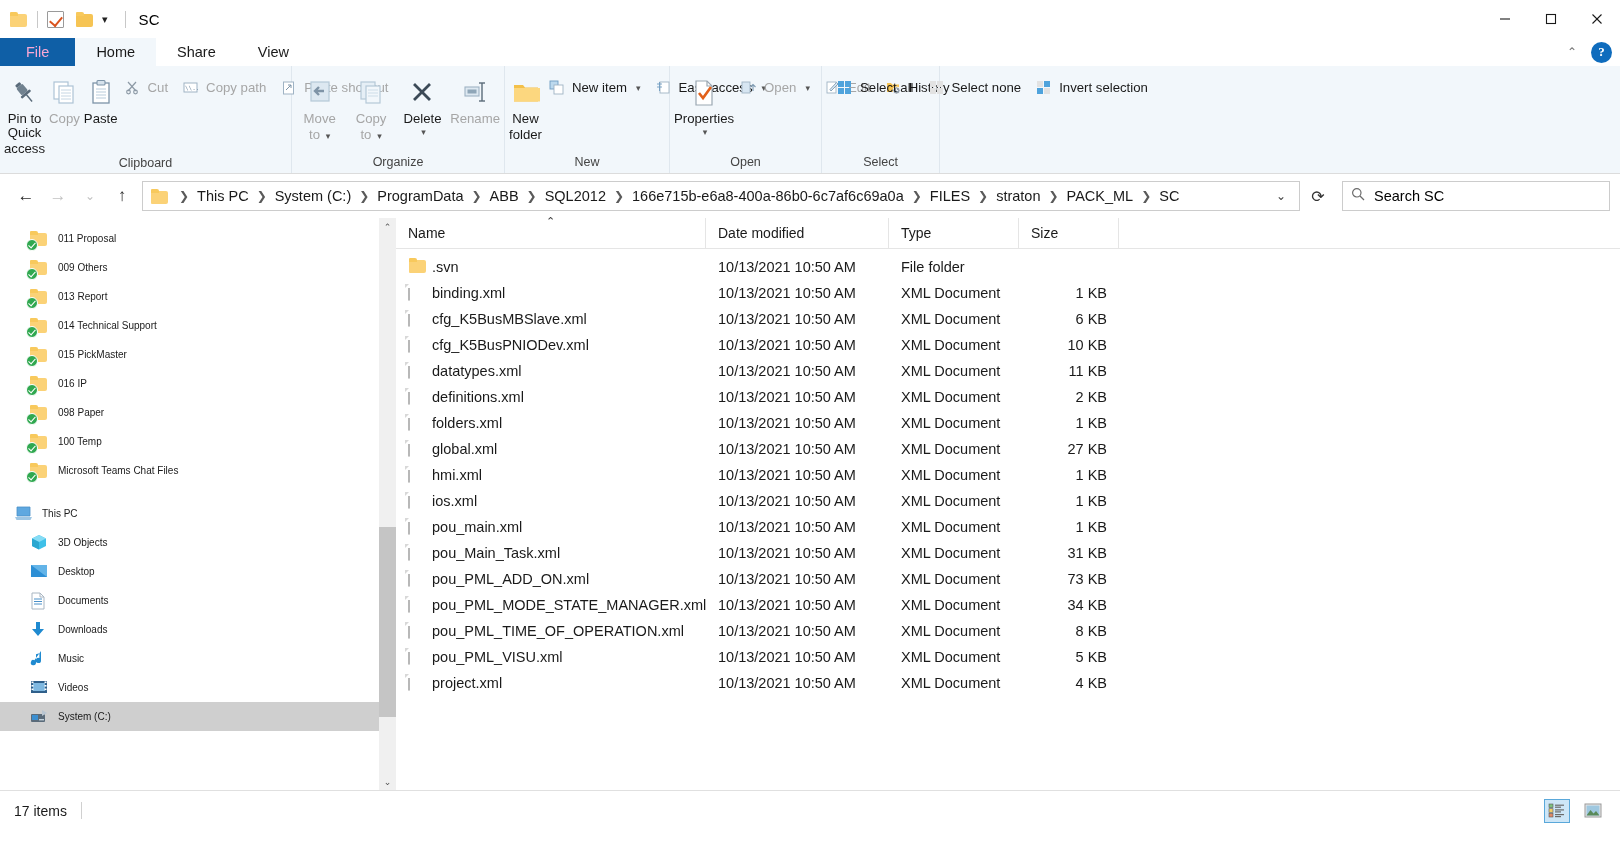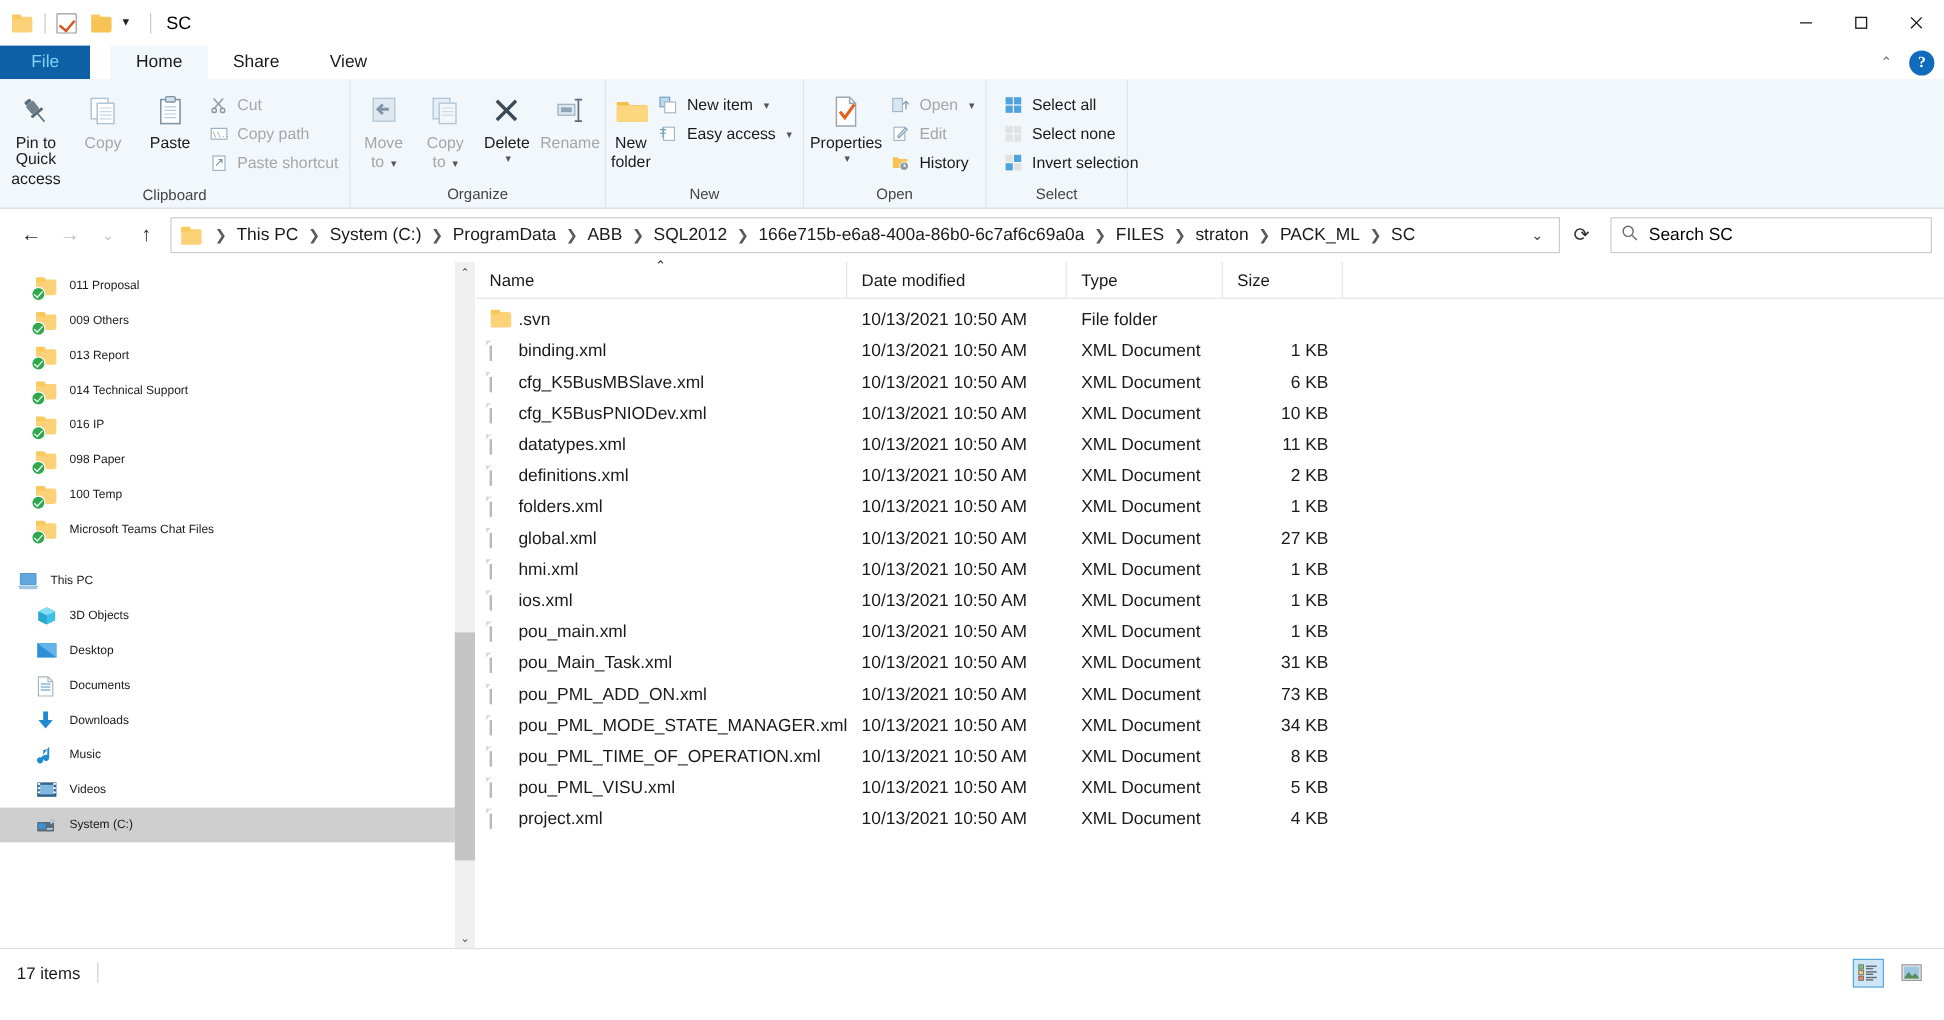--- a/index.html
+++ b/index.html
@@ -56,22 +56,22 @@
 
   
   .tabstrip {
     height: 28px; display: flex; align-items: stretch;
     background: #ffffff; position: relative;
   }
   .tab {
     padding: 0 21px; display: flex; align-items: center; font-size: 14.5px;
     color: #1a1a1a; cursor: default; position: relative;
   }
-  .tab.file { background: #0f5fa6; color: #7dd3fc; padding: 4px 26px; }
-  .tab.active { background: #f2f7fb; margin-left: 17px; }
+  .tab.file { background: #0f5fa6; color: #f9a8d4; padding: 4px 26px; }
+  .tab.active { background: #f2f7fb; }
   .tab.active::after {
     content: ""; position: absolute; left: 0; right: 0; bottom: -1px;
     height: 2px; background: #f2f7fb;
   }
   .tabstrip-right {
     position: absolute; right: 8px; top: 0; height: 28px;
     display: flex; align-items: center; gap: 14px;
   }
   .collapse-chevron { color: #767676; font-size: 12px; }
   .help-btn {
@@ -93,21 +93,21 @@
   .rgroup-label {
     text-align: center; font-size: 12.5px; color: #444; padding-bottom: 4px;
   }
   .bigbtn {
     width: 78px; display: flex; flex-direction: column; align-items: center;
     padding: 5px 2px 0; cursor: default; text-align: center;
   }
   .bigbtn .ico { height: 34px; display: flex; align-items: center; justify-content: center; }
   .bigbtn .lbl { font-size: 13.2px; color: #1a1a1a; line-height: 14px; margin-top: 2px; }
   .bigbtn.dim .lbl { color: #a6a6a6; }
-  .smallcol { display: flex; flex-direction: column; padding-top: 6px; gap: 3px; }
+  .smallcol { display: flex; flex-direction: row; padding-top: 6px; gap: 3px; }
   .smallbtn {
     display: flex; align-items: center; gap: 7px; padding: 2px 7px 2px 4px;
     font-size: 13.2px; color: #1a1a1a; cursor: default; white-space: nowrap;
   }
   .smallbtn.dim { color: #a6a6a6; }
   .smallbtn .sico { width: 17px; height: 17px; display: flex; align-items: center; justify-content: center; flex: none; }
   .dropcaret { font-size: 9px; color: #555; margin-left: 2px; }
   .bigbtn .dropcaret { margin-top: 1px; }
 
   
@@ -603,20 +603,27 @@
           <span class="folder-glyph"></span>
           <span class="syncbadge"></span>
         </span>
       <span>014 Technical Support</span>
     </div>
     <div class="navitem">
       <span class="tico">
           <span class="folder-glyph"></span>
           <span class="syncbadge"></span>
         </span>
+      <span>015 PickMaster</span>
+    </div>
+    <div class="navitem">
+      <span class="tico">
+          <span class="folder-glyph"></span>
+          <span class="syncbadge"></span>
+        </span>
       <span>016 IP</span>
     </div>
     <div class="navitem">
       <span class="tico">
           <span class="folder-glyph"></span>
           <span class="syncbadge"></span>
         </span>
       <span>098 Paper</span>
     </div>
     <div class="navitem">

